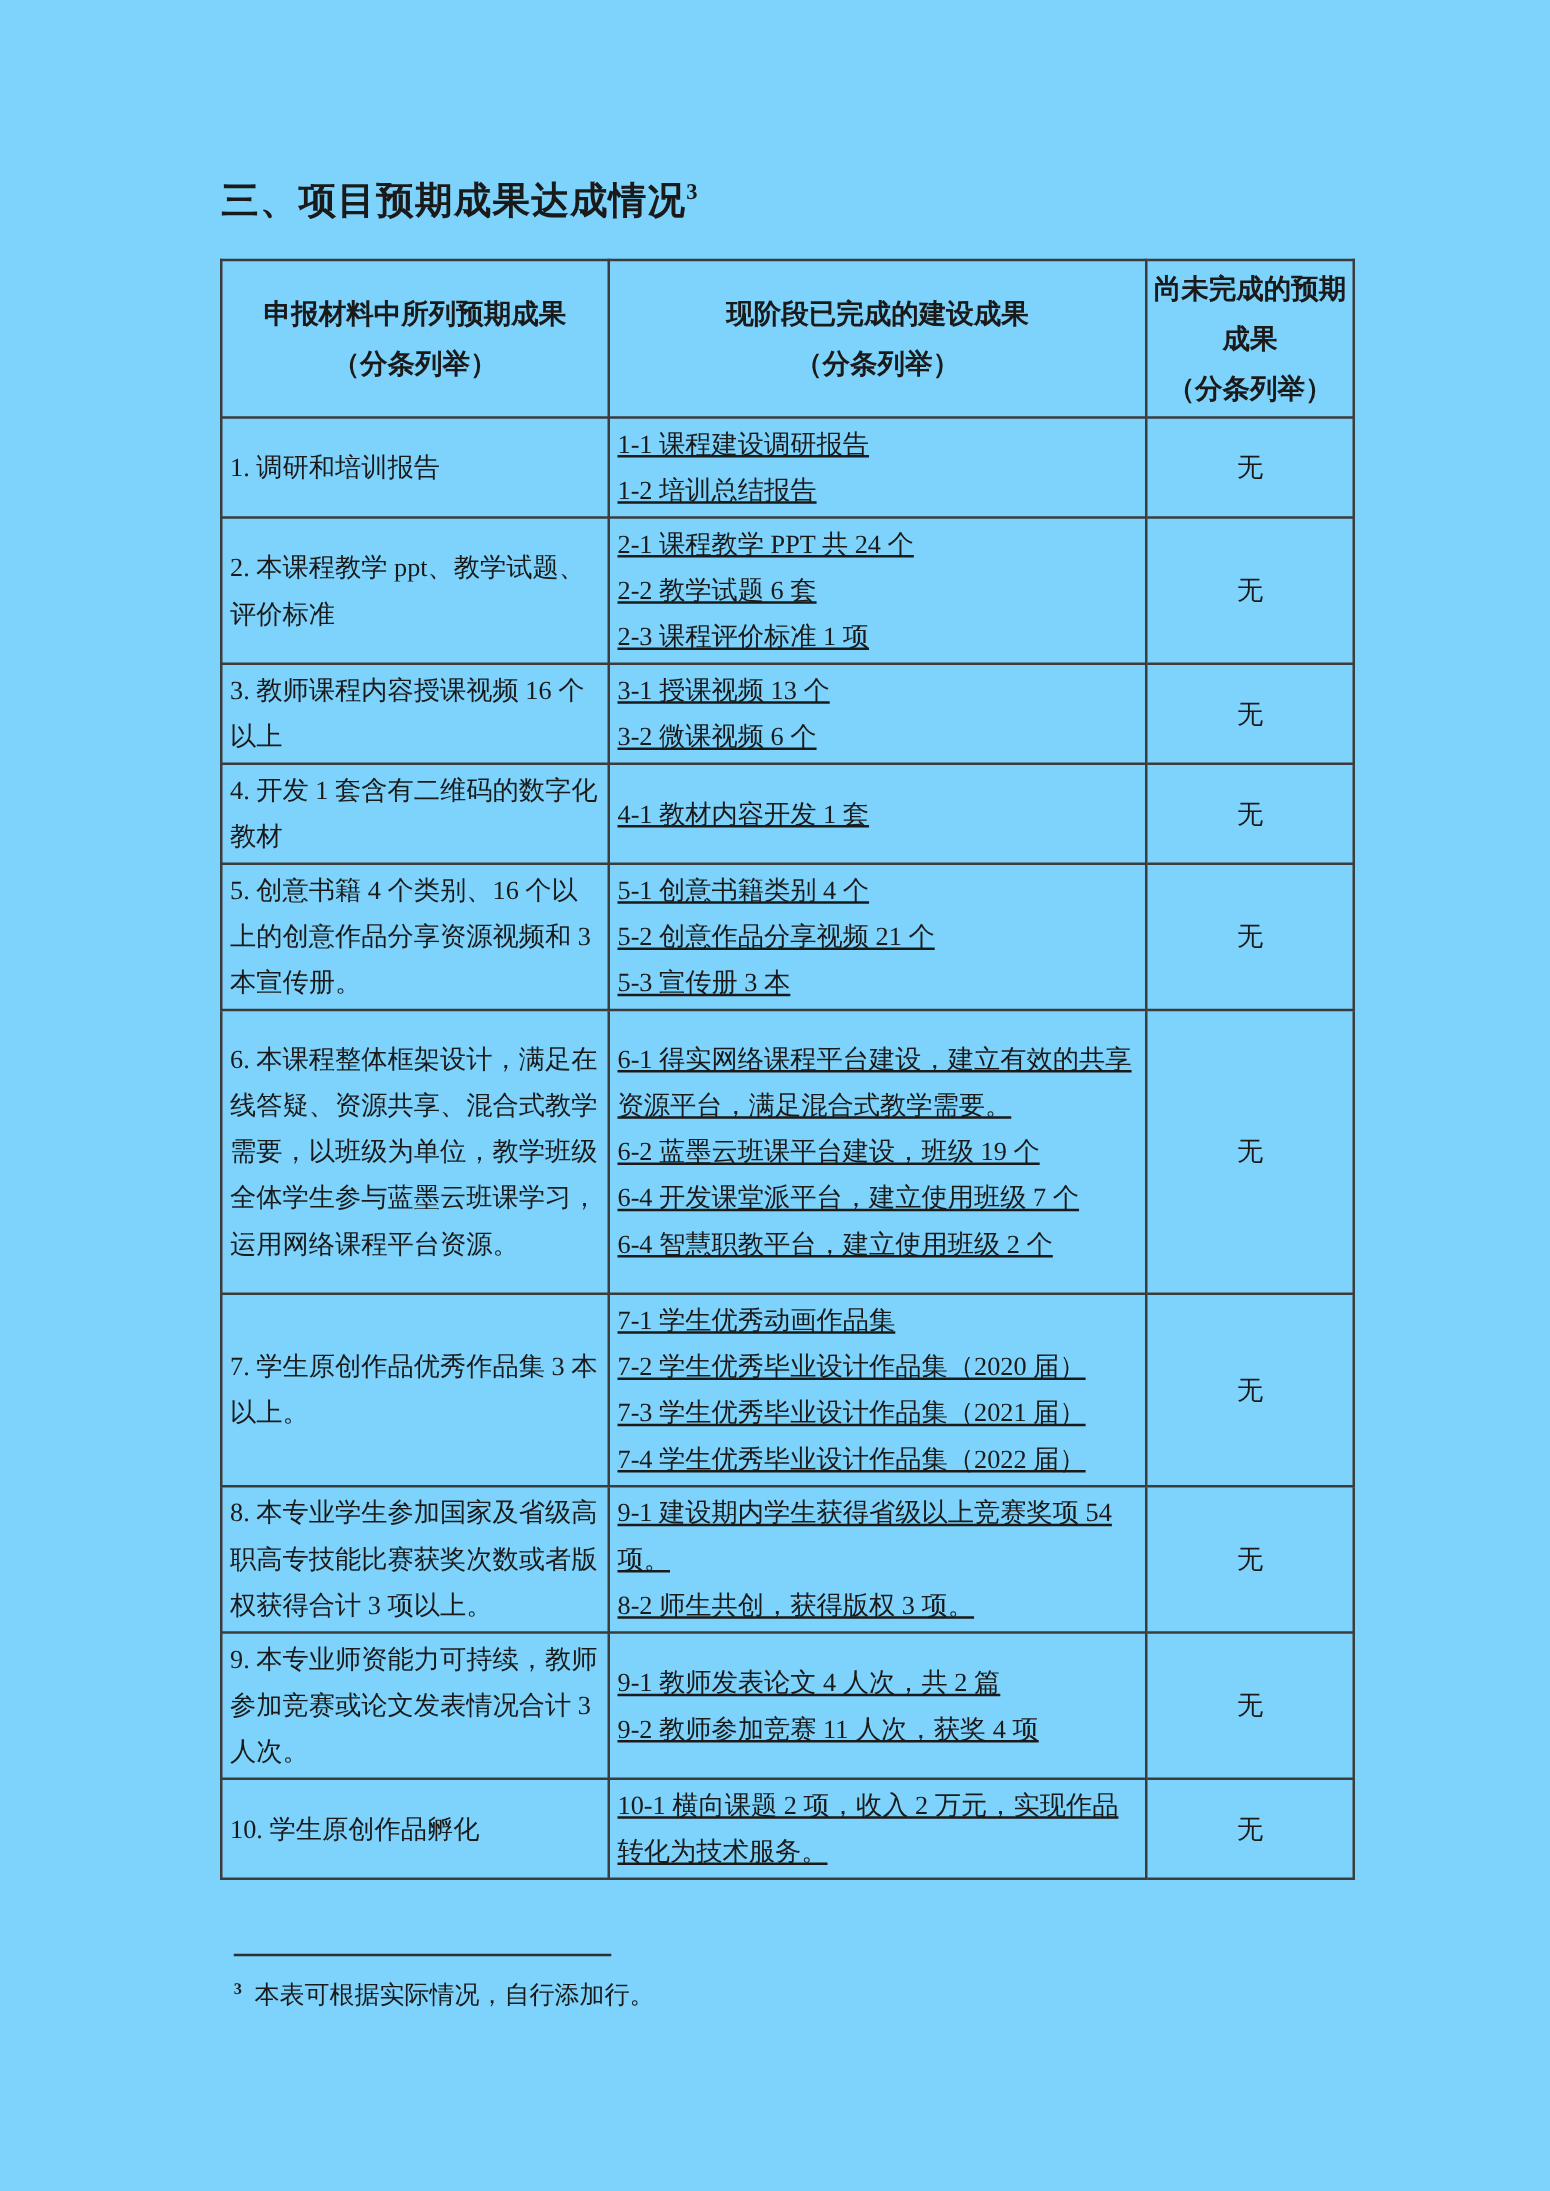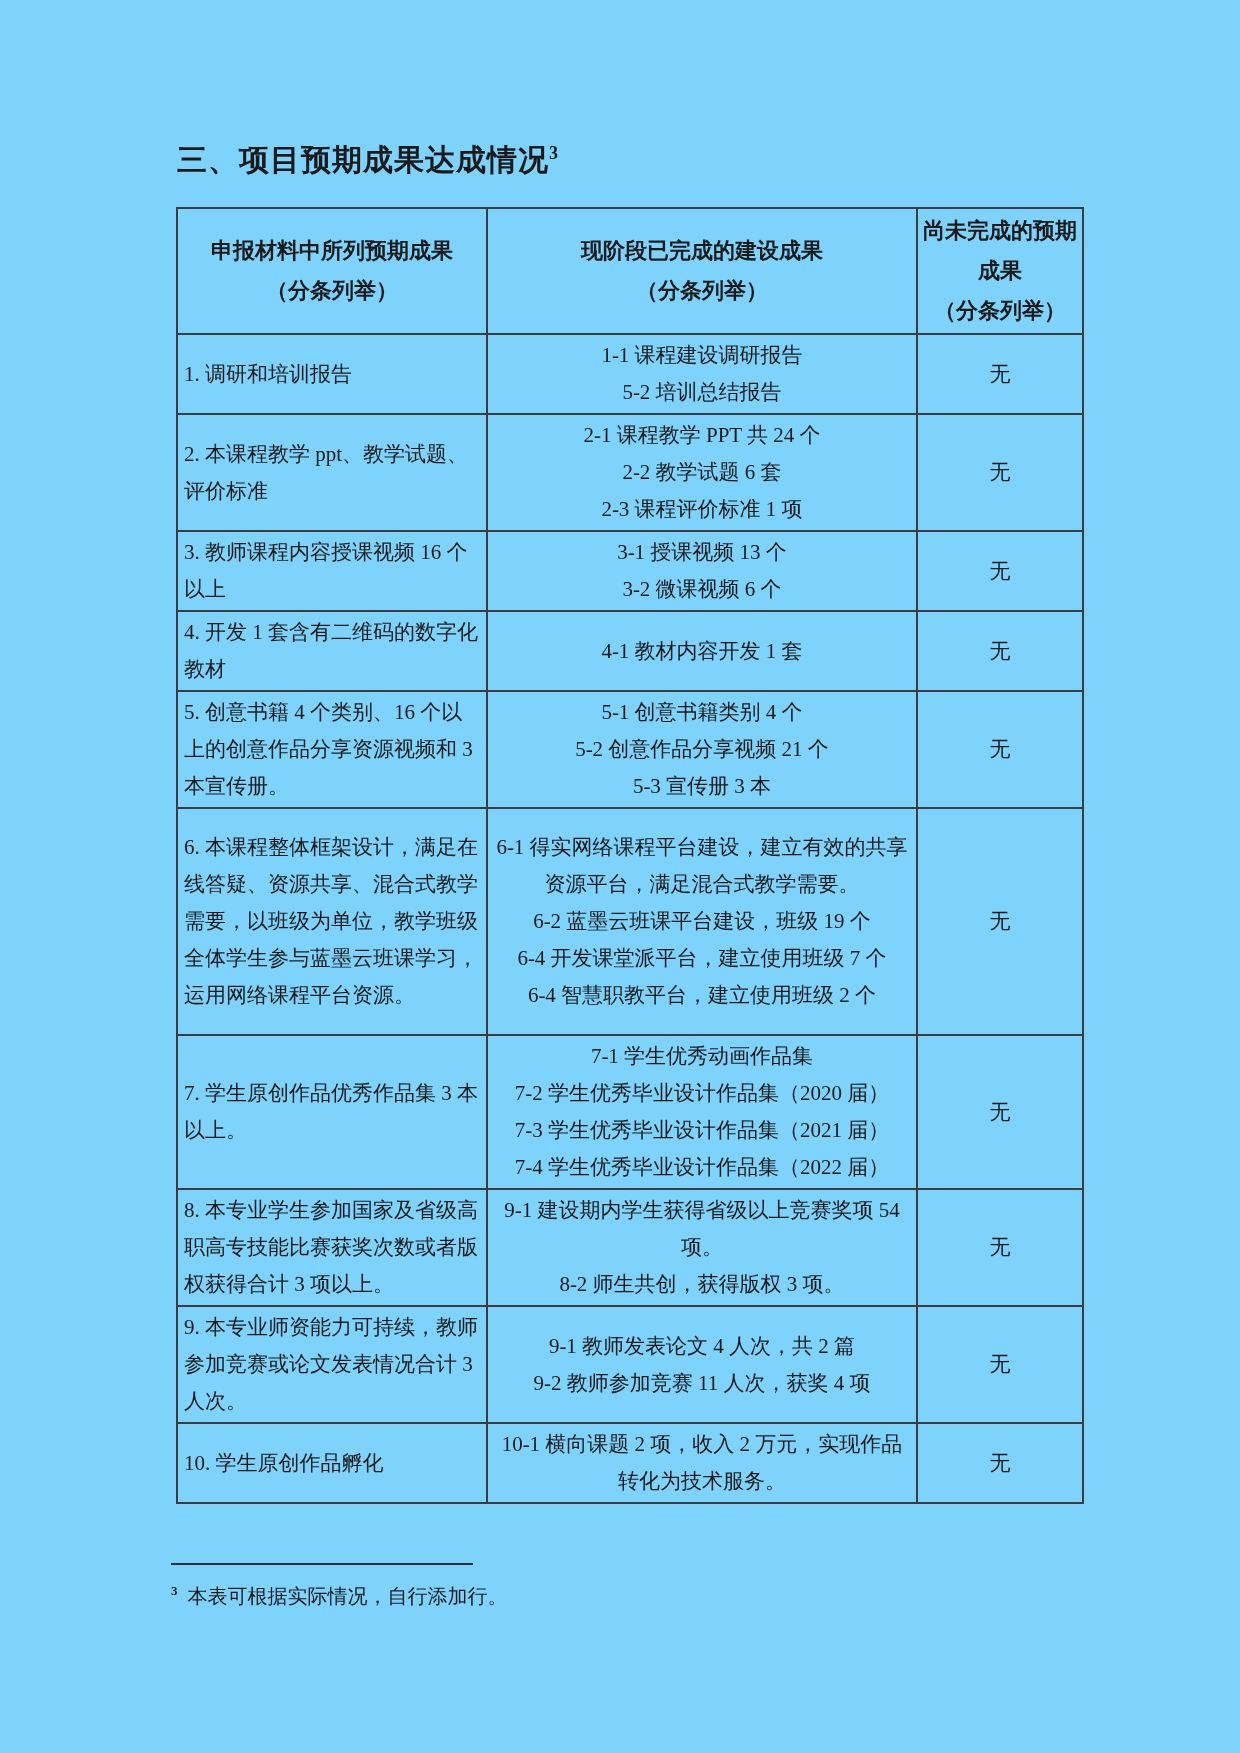--- a/index.html
+++ b/index.html
@@ -52,36 +52,36 @@
     overflow: hidden;
   }
   table.results th {
     font-weight: bold;
     font-size: 22px;
     line-height: 40px;
     text-align: center;
     padding: 2px 4px;
   }
   td.cell-expected { padding: 2px 6px 2px 7px; text-align: left; }
-  td.cell-completed { padding: 2px 8px 2px 12px; text-align: center; }
+  td.cell-completed { padding: 2px 8px 2px 12px; text-align: left; text-decoration: underline; }
   td.cell-unfinished { text-align: center; }
   tr.hrow  { height: 120px; }
   tr.r0  { height: 74px; }
   tr.r1  { height: 117px; border-radius: 14px; }
   tr.r2  { height: 73px; }
   tr.r3  { height: 74px; }
   tr.r4  { height: 115px; margin-top: 40px; }
   tr.r5  { height: 227px; }
   tr.r6  { height: 148px; }
   tr.r7  { height: 113px; margin-left: 19px; }
   tr.r8  { height: 115px; border-radius: 23px; }
   tr.r9  { height: 75px; padding-left: 33px; }
   .footnote {
     position: absolute;
-    left: 171px;
+    left: 187px;
     top: 1563px;
     width: 905px;
   }
   .fn-rule {
     width: 302px;
     border-top: 2px solid #2f2f2f;
     height: 0;
     margin-bottom: 12px;
   }
   .fn-text {
@@ -122,21 +122,21 @@
           <div>尚未完成的预期成果</div>
           <div>（分条列举）</div>
         </th>
       </tr>
     </thead>
     <tbody>
       <tr class="r0">
         <td class="cell-expected">1. 调研和培训报告</td>
         <td class="cell-completed">
           <div>1-1 课程建设调研报告</div>
-          <div>5-2 培训总结报告</div>
+          <div>1-2 培训总结报告</div>
         </td>
         <td class="cell-unfinished">无</td>
       </tr>
       <tr class="r1">
         <td class="cell-expected">2. 本课程教学 ppt、教学试题、评价标准</td>
         <td class="cell-completed">
           <div>2-1 课程教学 PPT 共 24 个</div>
           <div>2-2 教学试题 6 套</div>
           <div>2-3 课程评价标准 1 项</div>
         </td>

